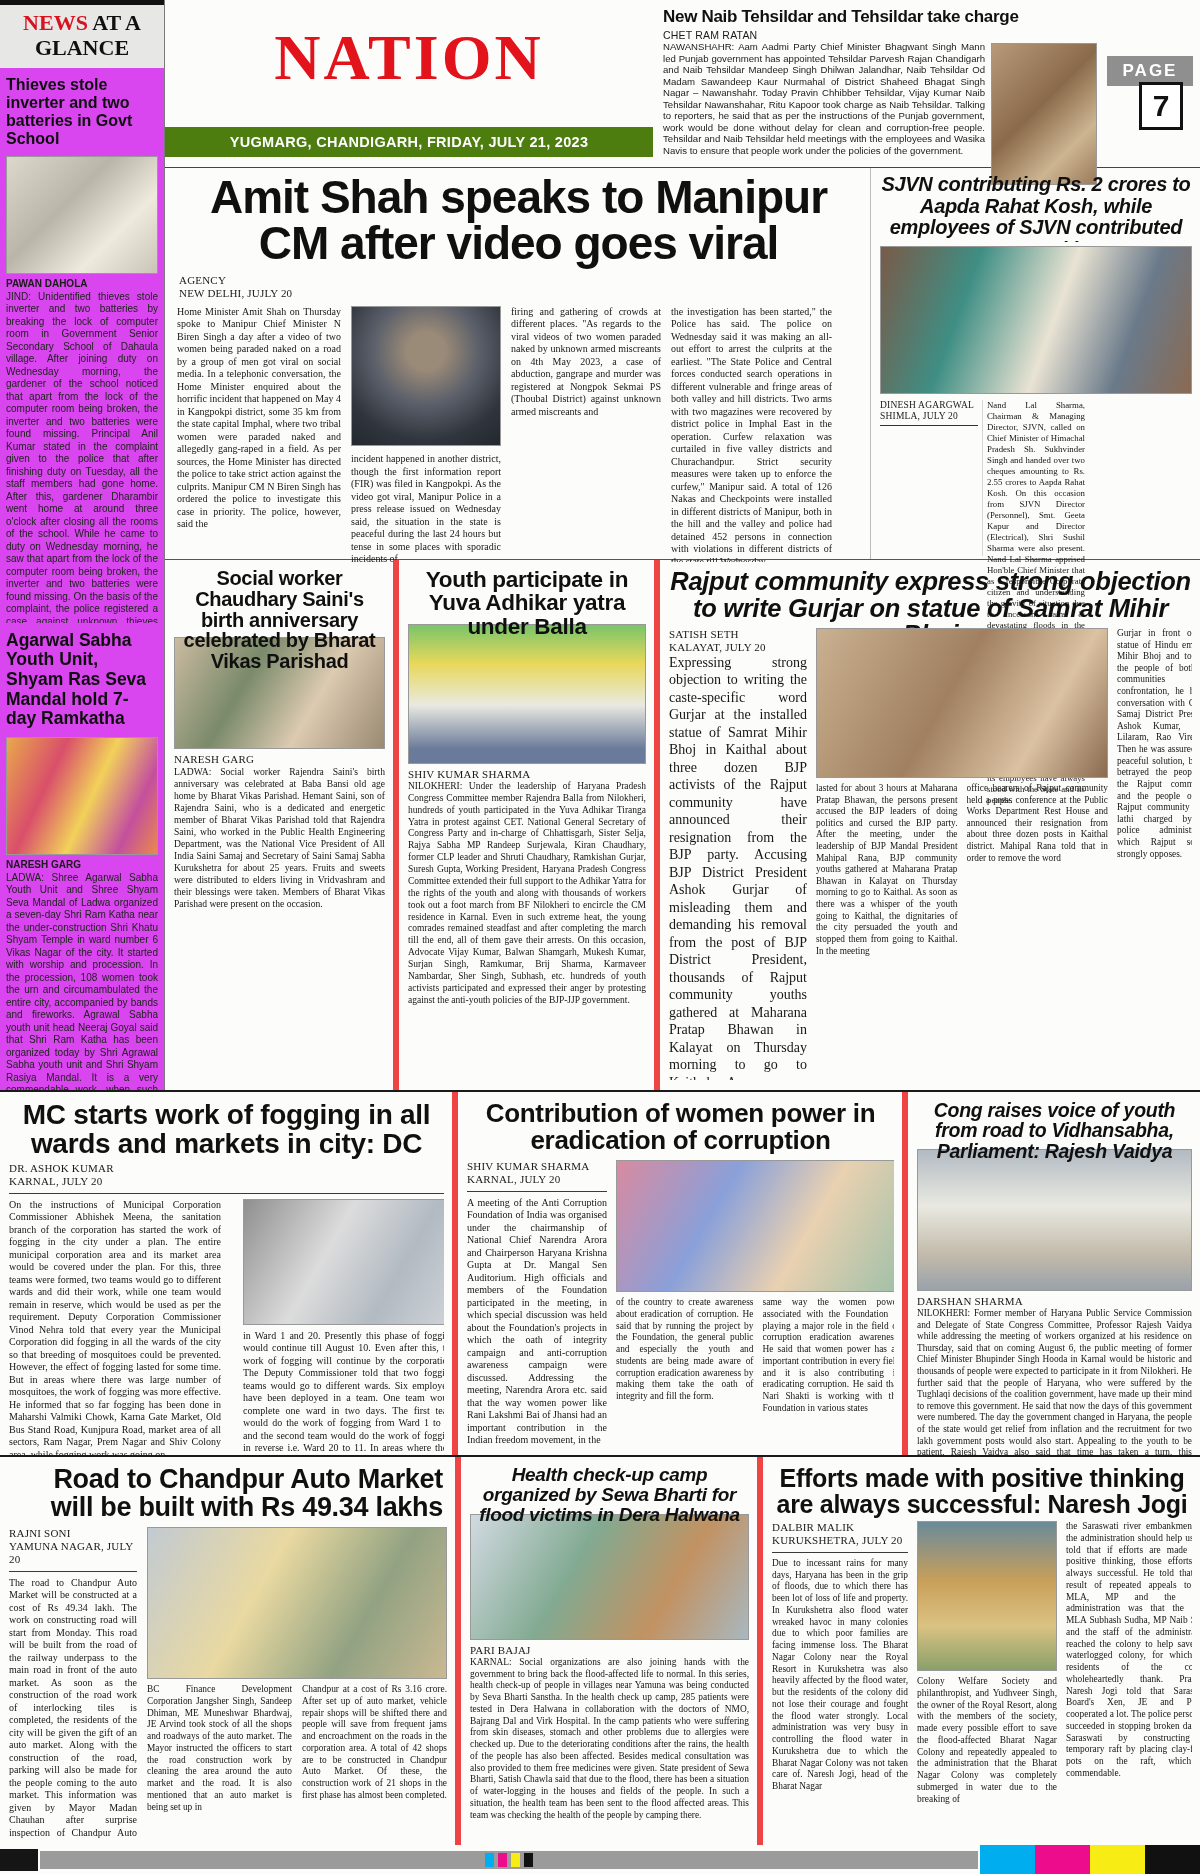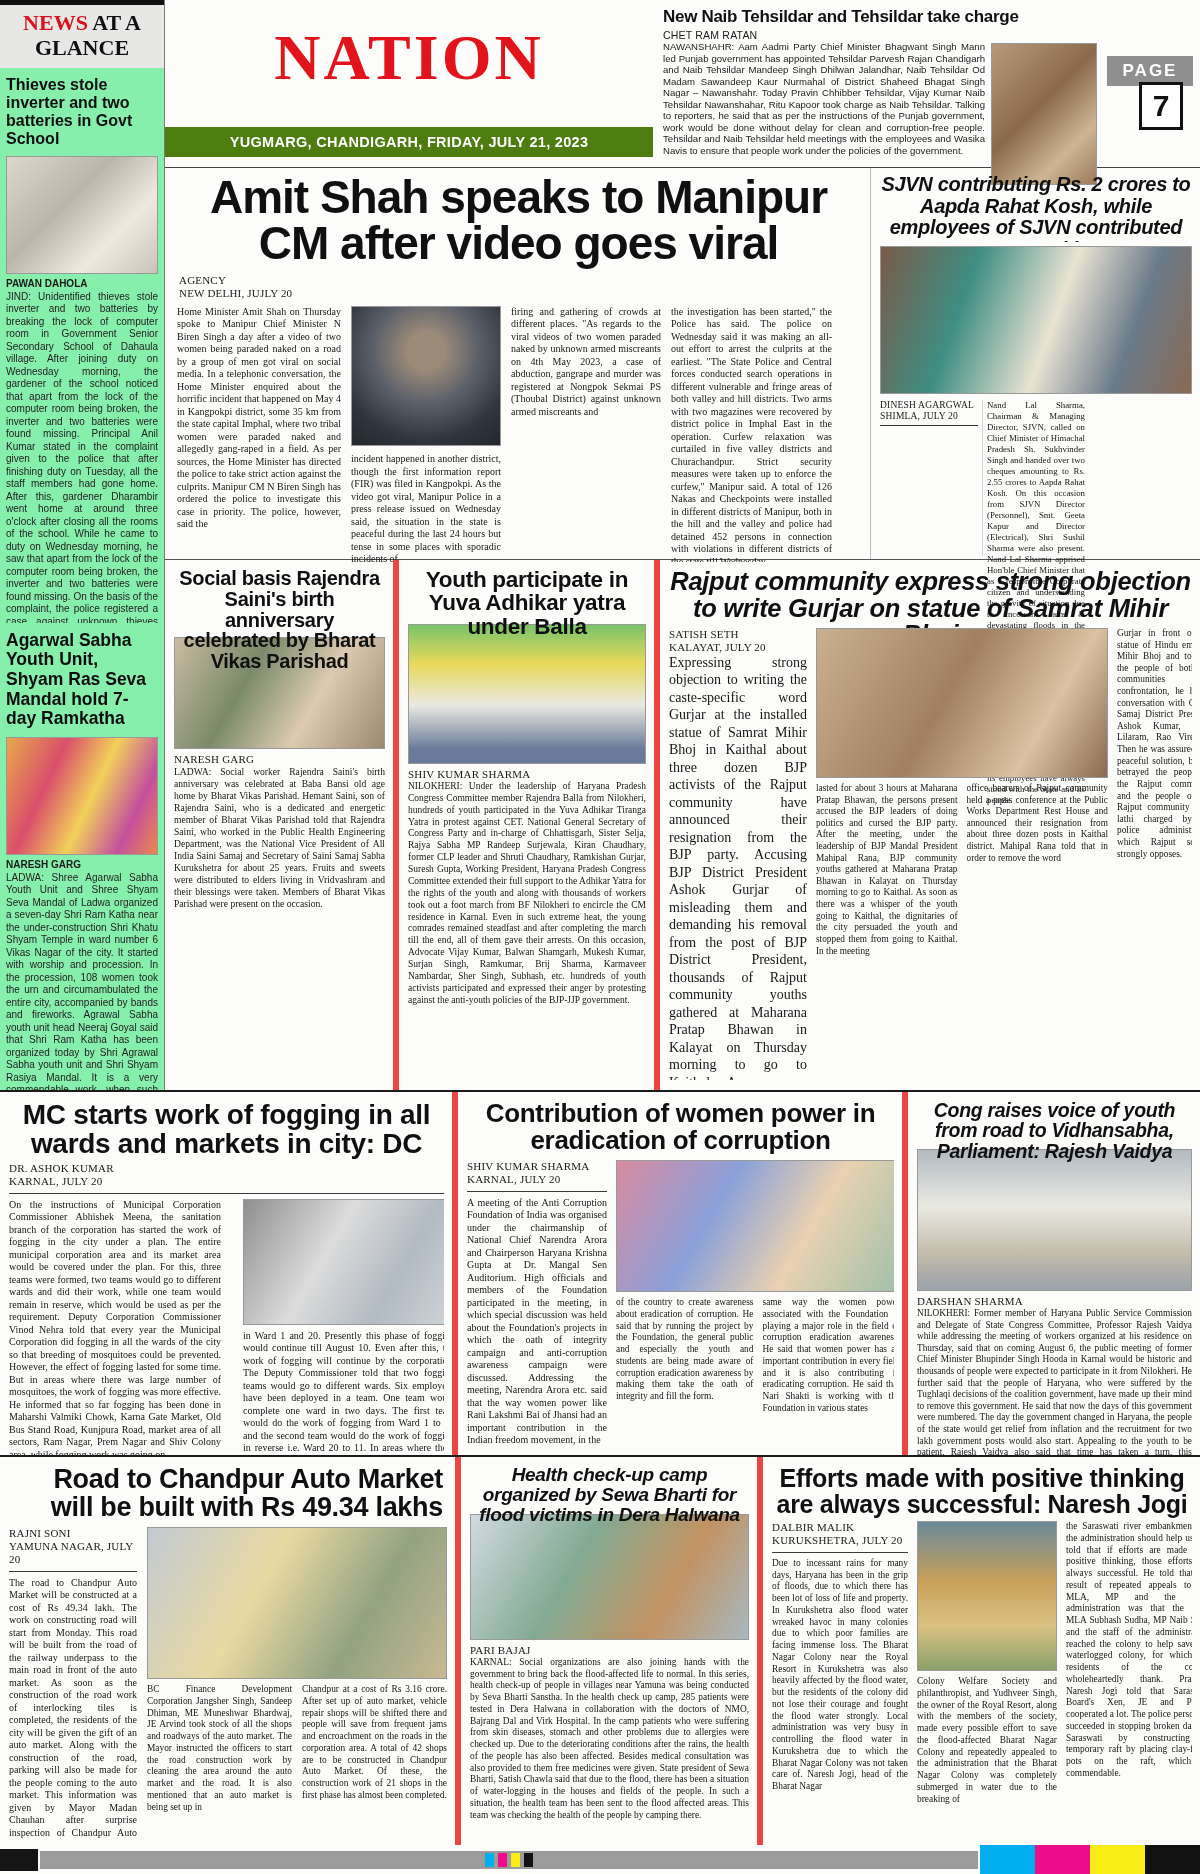--- a/index.html
+++ b/index.html
@@ -26,21 +26,21 @@
   .ph-yuva{background:linear-gradient(180deg,#7ac46a,#e8d85a 28%,#e9e9e1 58%,#6a7a9a 90%)}
   .ph-rajput{background:linear-gradient(120deg,#cab191,#a08060 45%,#dbc2a2 75%,#8a6a50)}
   .ph-fogging{background:linear-gradient(120deg,#8f8f8f,#dcdcdc 40%,#b2bac2 70%,#cfd4d8)}
   .ph-women{background:linear-gradient(120deg,#d98aa0,#8aa0d9 35%,#e9d1b1 65%,#a0c0a8)}
   .ph-cong{background:linear-gradient(180deg,#b2bac2,#e9e9e1 40%,#c2baaa 75%,#9aa2aa)}
   .ph-chandpur{background:linear-gradient(120deg,#c2cad2,#e9d9a1 38%,#92a282 70%,#c9b992)}
   .ph-health{background:linear-gradient(120deg,#d2dae2,#82aa92 38%,#c29262 70%,#a8b8c0)}
   .ph-efforts{background:linear-gradient(180deg,#6a8a9a,#c9a05a 40%,#dbc282 70%,#8aa06a)}
   
   .topzone{display:flex;height:1090px}
-  .sidebar{width:165px;border-right:1px solid #7a7a7a;padding:0 6px 4px 6px;overflow:hidden;background:#86efac}
+  .sidebar{width:165px;border-right:1px solid #7a7a7a;padding:0 6px 4px 6px;overflow:hidden;background:#d946ef}
   .mainright{width:1035px;display:flex;flex-direction:column}
   
   .g-head{background:#e7e7e5;border-top:5px solid #111;text-align:center;
           font-family:"Liberation Serif",serif;font-weight:bold;font-size:22px;line-height:1.12;
           padding:6px 2px 8px;margin:0 -6px 8px;color:#101010}
   .g-head .red{color:#d8131f}
   .g-h3{font-family:"Liberation Sans",sans-serif;font-weight:bold;font-size:16px;line-height:1.12;
         color:#0e0e0e;margin-bottom:8px}
   .g-photo{height:118px;margin-bottom:4px}
   .g-by{font-family:"Liberation Sans",sans-serif;font-weight:bold;font-size:10px;margin-bottom:2px}
@@ -209,21 +209,21 @@
               <span>DINESH AGARGWAL</span>
               <span class="dl">SHIMLA, JULY 20</span>
             </div>
             <div class="bd" style="font-size:inherit">Nand Lal Sharma, Chairman &amp; Managing Director, SJVN, called on Chief Minister of Himachal Pradesh Sh. Sukhvinder Singh and handed over two cheques amounting to Rs. 2.55 crores to Aapda Rahat Kosh. On this occasion from SJVN Director (Personnel), Smt. Geeta Kapur and Director (Electrical), Shri Sushil Sharma were also present. Nand Lal Sharma apprised Hon'ble Chief Minister that as a responsible Corporate citizen and understanding the gravity of situation due to incessant rains &amp; devastating floods in the state SJVN is contributing Rs. 2 Crores to the Rahat Kosh while the employees of SJVN are voluntarily donating their one-day salary amounting to Rupees 55 Lakh. Sharma further said that, SJVN has always been in forefront in supporting the society and the government in such difficult situations. He further said that SJVN and its employees have always stood with the State and its people.</div>
           </div>
         </article>
       </div>
 
       <div class="midrow">
         <article class="art social">
-          <div class="hl">Social basis Rajendra Saini's birth anniversary celebrated by Bharat Vikas Parishad</div>
+          <div class="hl">Social worker Chaudhary Saini's birth anniversary celebrated by Bharat Vikas Parishad</div>
           <div class="photo social-photo ph-social"></div>
           <div class="by">NARESH GARG</div>
           <div class="bd social-bd">LADWA: Social worker Rajendra Saini's birth anniversary was celebrated at Baba Bansi old age home by Bharat Vikas Parishad. Hemant Saini, son of Rajendra Saini, who is a dedicated and energetic member of Bharat Vikas Parishad told that Rajendra Saini, who worked in the Public Health Engineering Department, was the National Vice President of All India Saini Samaj and Secretary of Saini Samaj Sabha Kurukshetra for about 25 years. Fruits and sweets were distributed to elders living in Vridvashram and their blessings were taken. Members of Bharat Vikas Parishad were present on the occasion.</div>
         </article>
 
         <article class="art yuva">
           <div class="hl">Youth participate in Yuva Adhikar yatra under Balla</div>
           <div class="photo yuva-photo ph-yuva"></div>
           <div class="by">SHIV KUMAR SHARMA</div>
           <div class="bd yuva-bd">NILOKHERI: Under the leadership of Haryana Pradesh Congress Committee member Rajendra Balla from Nilokheri, hundreds of youth participated in the Yuva Adhikar Tiranga Yatra in protest against CET. National General Secretary of Congress Party and in-charge of Chhattisgarh, Sister Selja, Rajya Sabha MP Randeep Surjewala, Kiran Chaudhary, former CLP leader and Shruti Chaudhary, Ramkishan Gurjar, Suresh Gupta, Working President, Haryana Pradesh Congress Committee extended their full support to the Adhikar Yatra for the rights of the youth and along with thousands of workers took out a foot march from BF Nilokheri to encircle the CM residence in Karnal. Even in such extreme heat, the young comrades remained steadfast and after completing the march till the end, all of them gave their arrests. On this occasion, Advocate Vijay Kumar, Balwan Shamgarh, Mukesh Kumar, Surjan Singh, Ramkumar, Brij Sharma, Karmaveer Nambardar, Sher Singh, Subhash, etc. hundreds of youth activists participated and expressed their anger by protesting against the anti-youth policies of the BJP-JJP government.</div>

